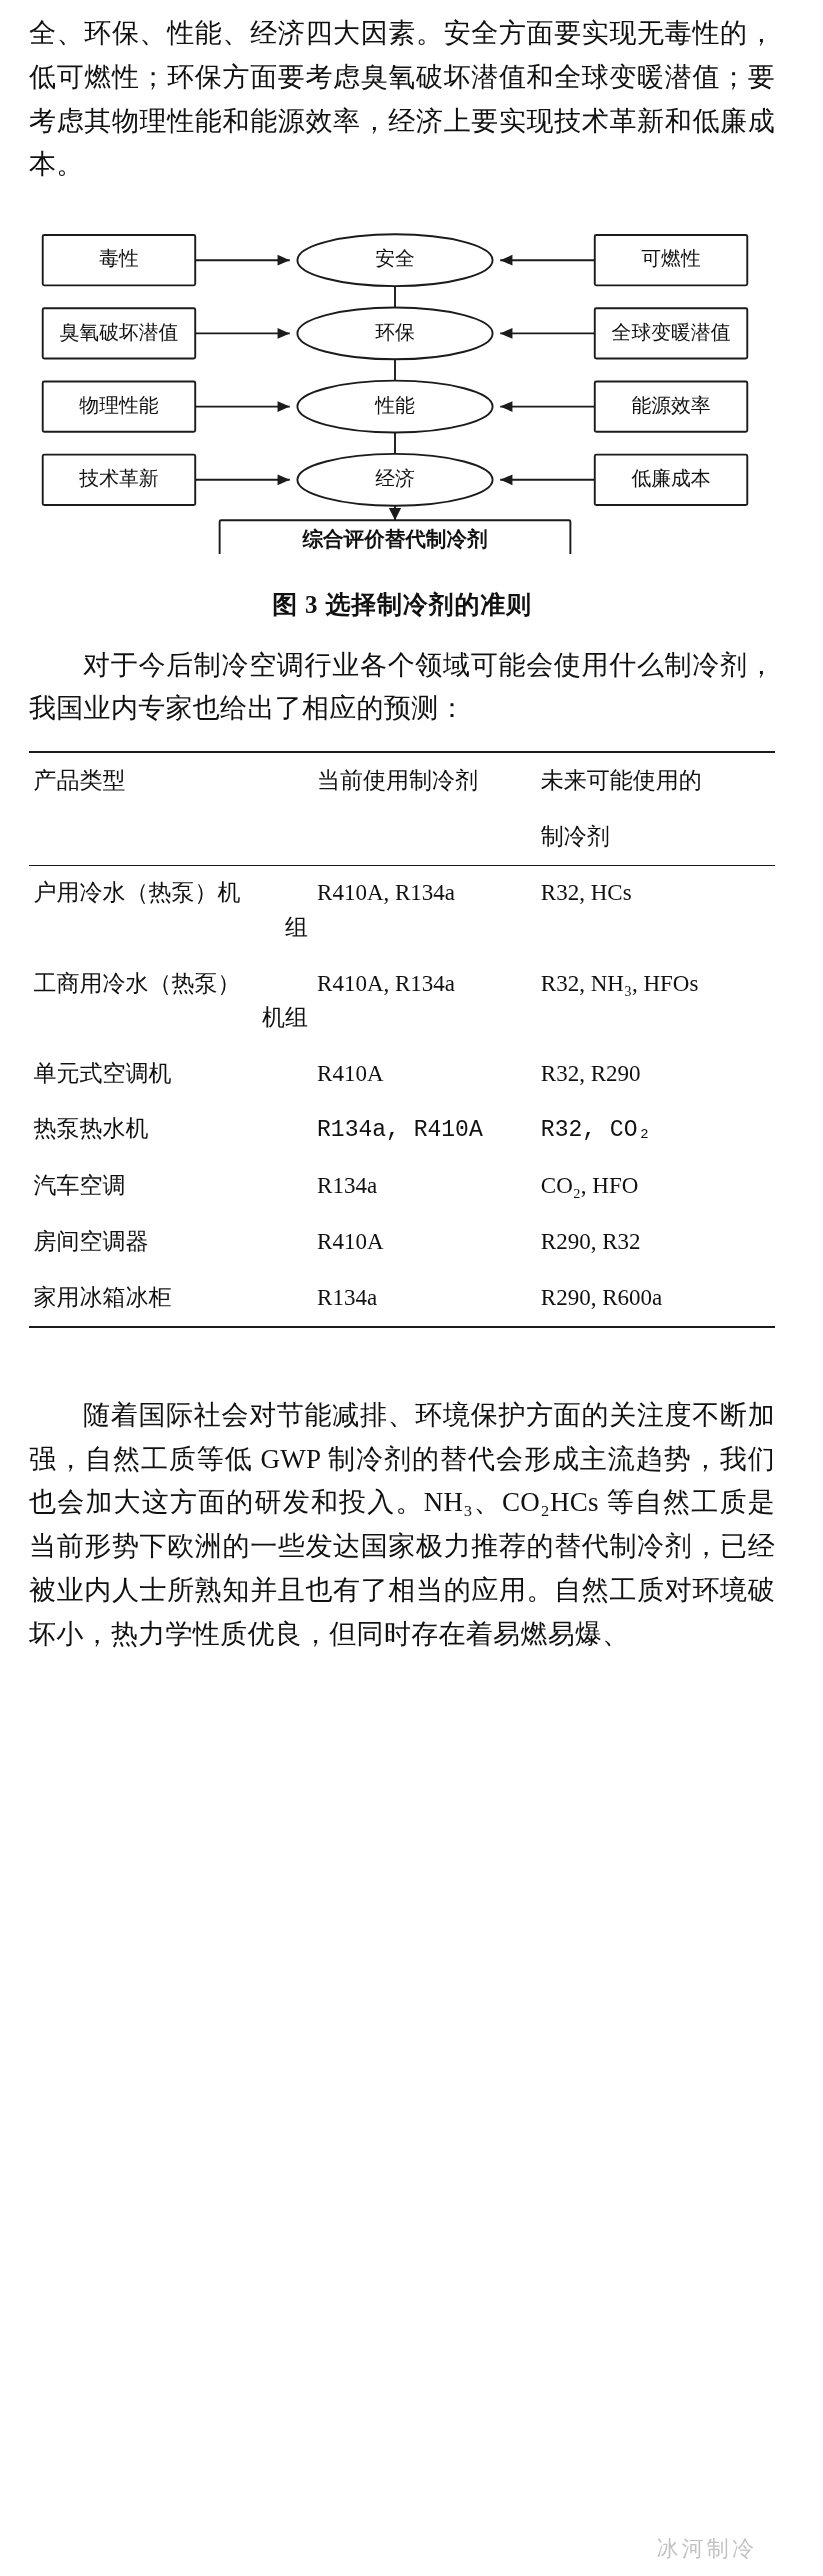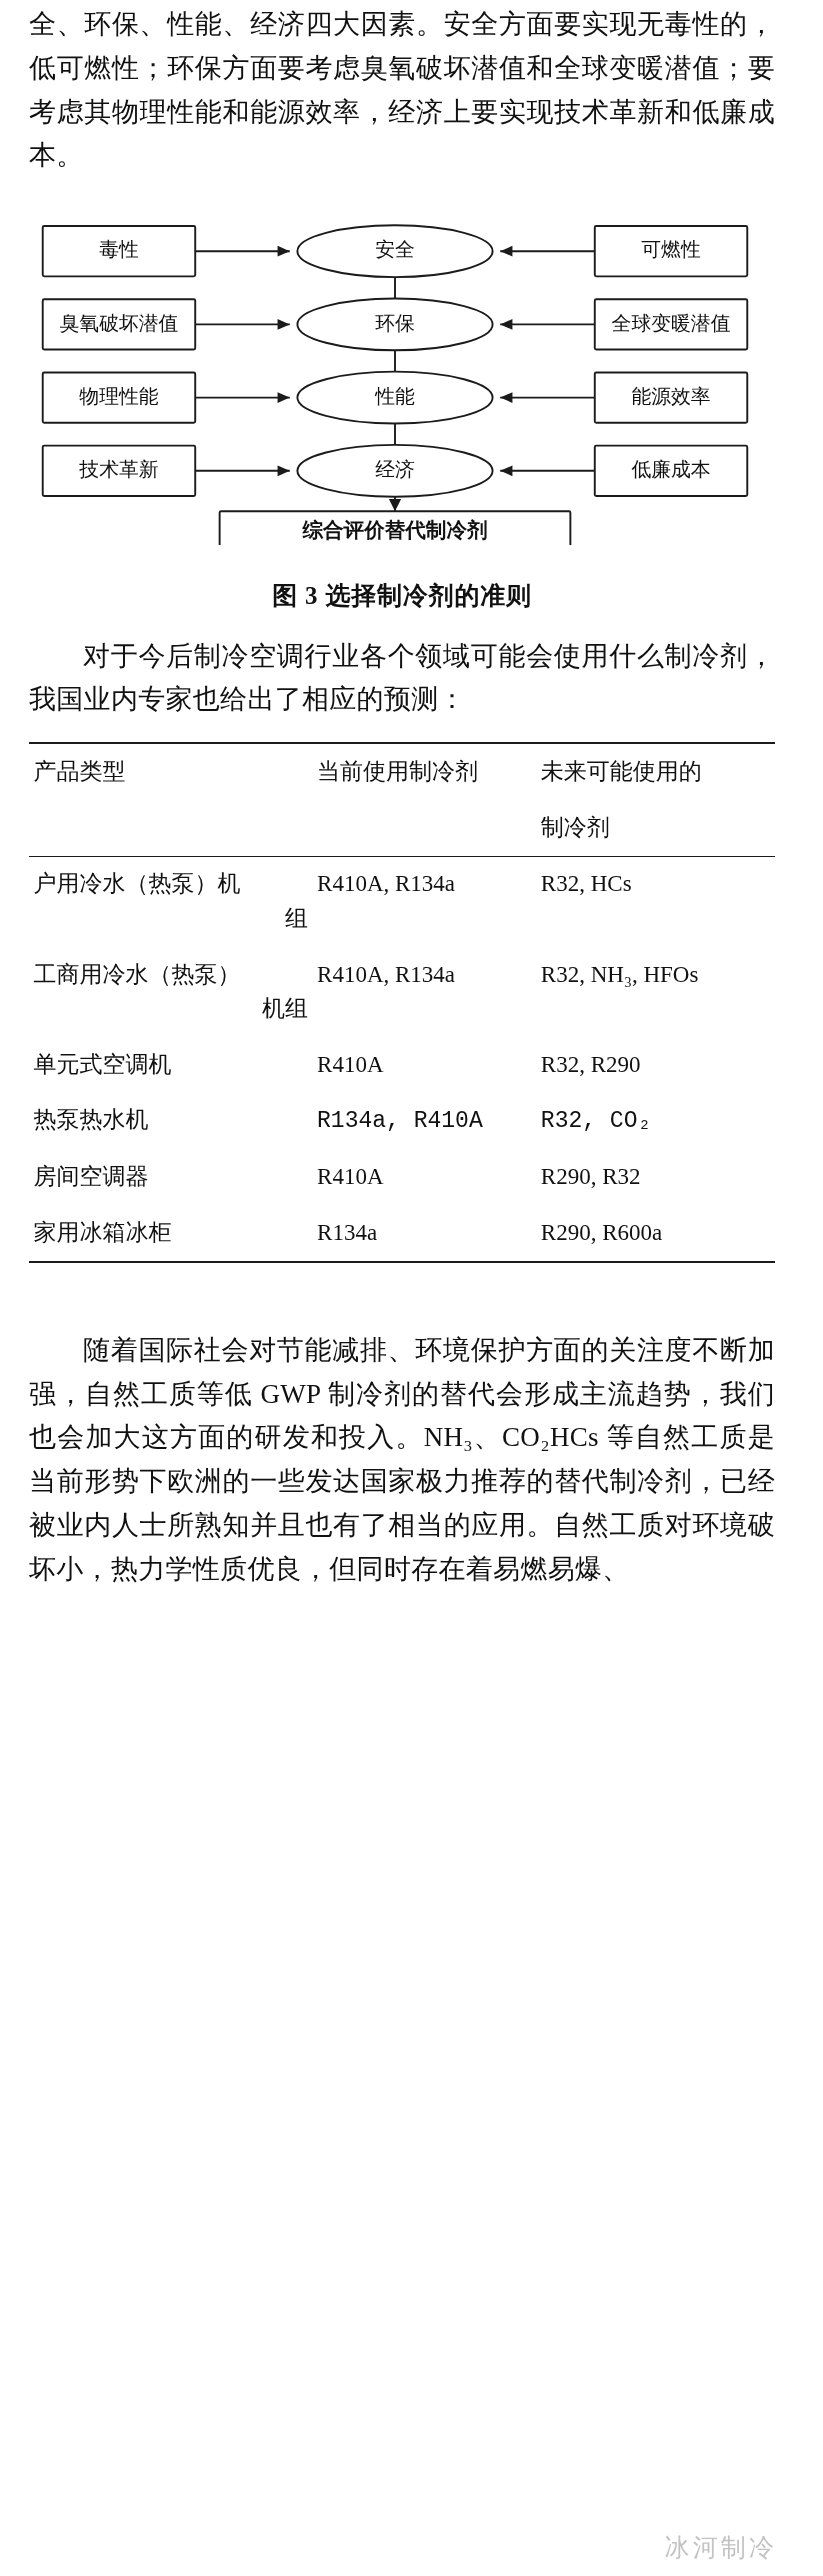--- a/index.html
+++ b/index.html
@@ -11,21 +11,21 @@
     width: 824px;
     font-family: "Liberation Serif", "DejaVu Serif", serif;
     color: #111111;
     -webkit-font-smoothing: antialiased;
   }
   .page {
     position: relative;
     width: 804px;
     min-height: 2576px;
     box-sizing: border-box;
-    padding: 0 29px;
+    padding: 9px 29px;
     overflow: hidden;
   }
 
   
   .para {
     font-size: 27px;
     line-height: 1.62;
     text-align: justify;
     text-justify: inter-ideograph;
     letter-spacing: 0.3px;
@@ -105,23 +105,23 @@
   .tall { padding-top: 20px; padding-bottom: 20px; font-family: Liberation Mono, monospace; }
   .tall2 { padding-top: 23px; padding-bottom: 26px; }
 
   .bottom-block {
     margin-top: 20px;
   }
 
   
   .watermark {
     position: absolute;
-    right: 27px;
+    right: 47px;
     bottom: 12.2px;
-    font-size: 25px;
+    font-size: 22px;
     color: rgba(120,120,120,0.45);
     letter-spacing: 3.1px;
     font-family: Liberation Mono, monospace;
     pointer-events: none;
   }
 
   
 </style>
 </head>
 <body>
@@ -254,20 +254,25 @@
         <td>R32, R290</td>
       </tr>
 
       <tr class="tall">
         <td class="cell-a tall">热泵热水机</td>
         <td class="tall">R134a, R410A</td>
         <td class="tall">R32, CO₂</td>
       </tr>
 
 
+      <tr>
+        <td class="cell-a">汽车空调</td>
+        <td>R134a</td>
+        <td>CO₂, HFO</td>
+      </tr>
 
       <tr class="tall2">
         <td class="cell-a tall2">房间空调器</td>
         <td class="tall2">R410A</td>
         <td class="tall2">R290, R32</td>
       </tr>
 
       <tr class="tall2">
         <td class="cell-a tall2">家用冰箱冰柜</td>
         <td class="tall2">R134a</td>

